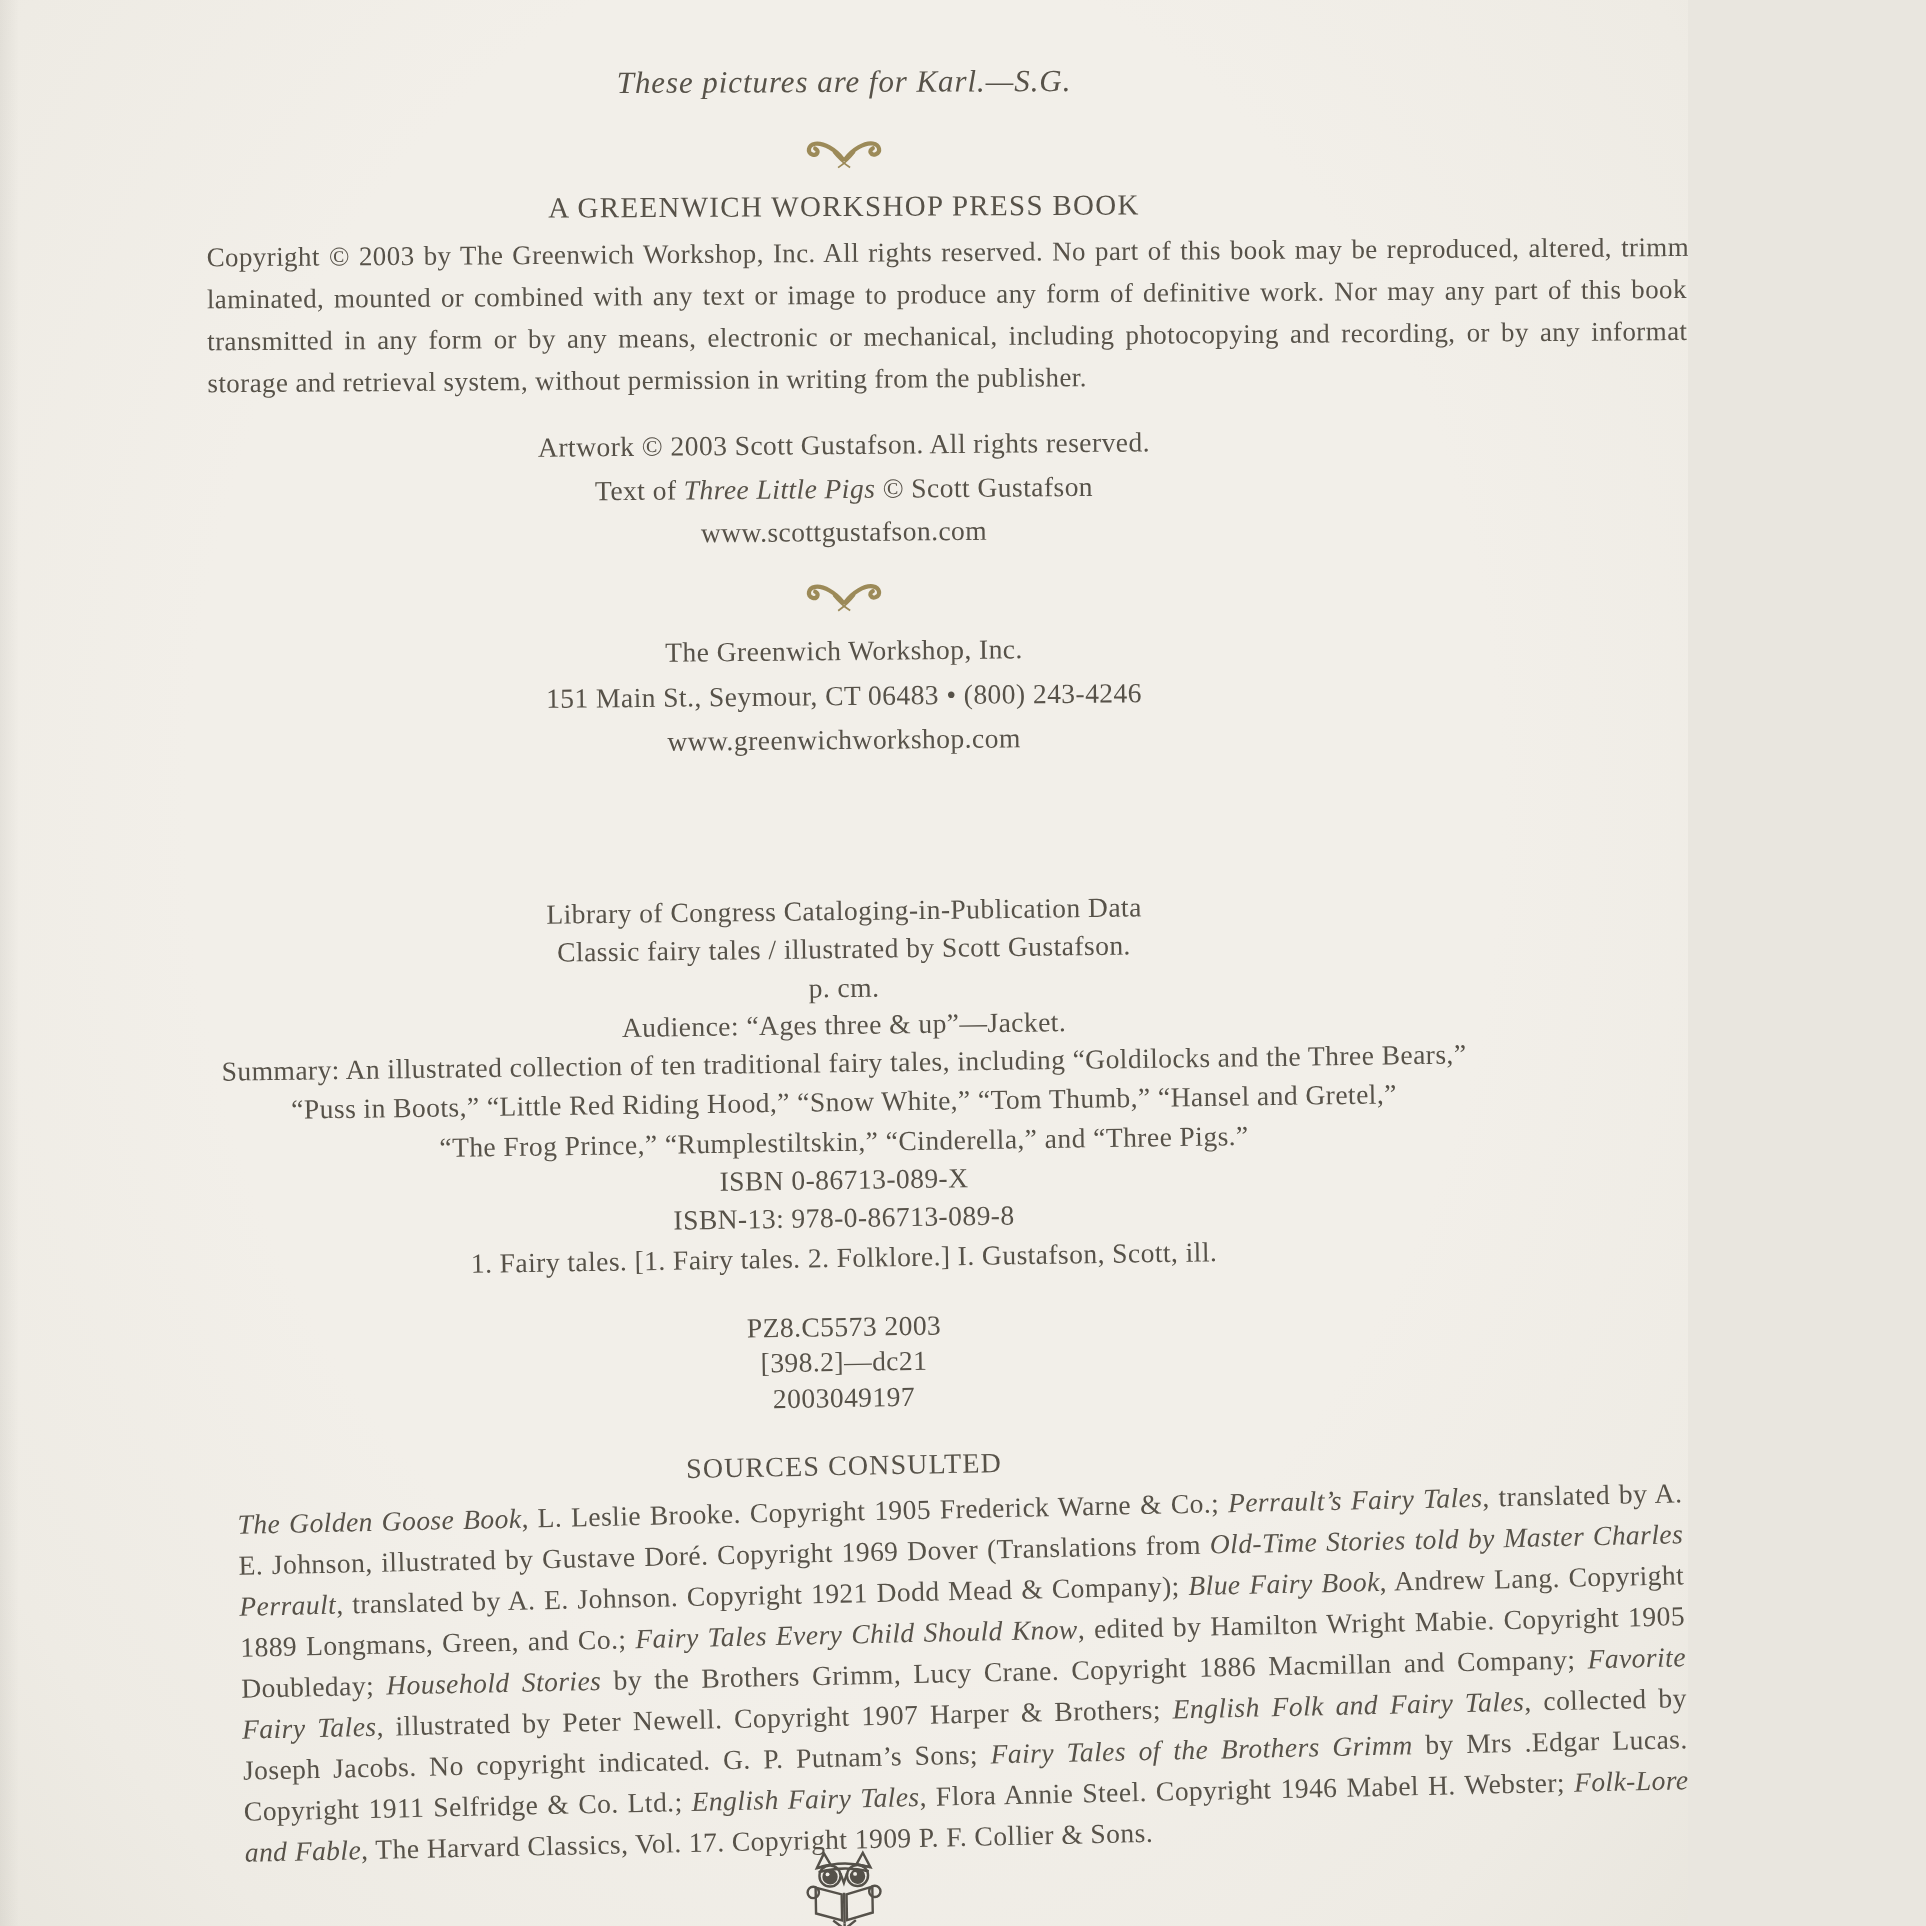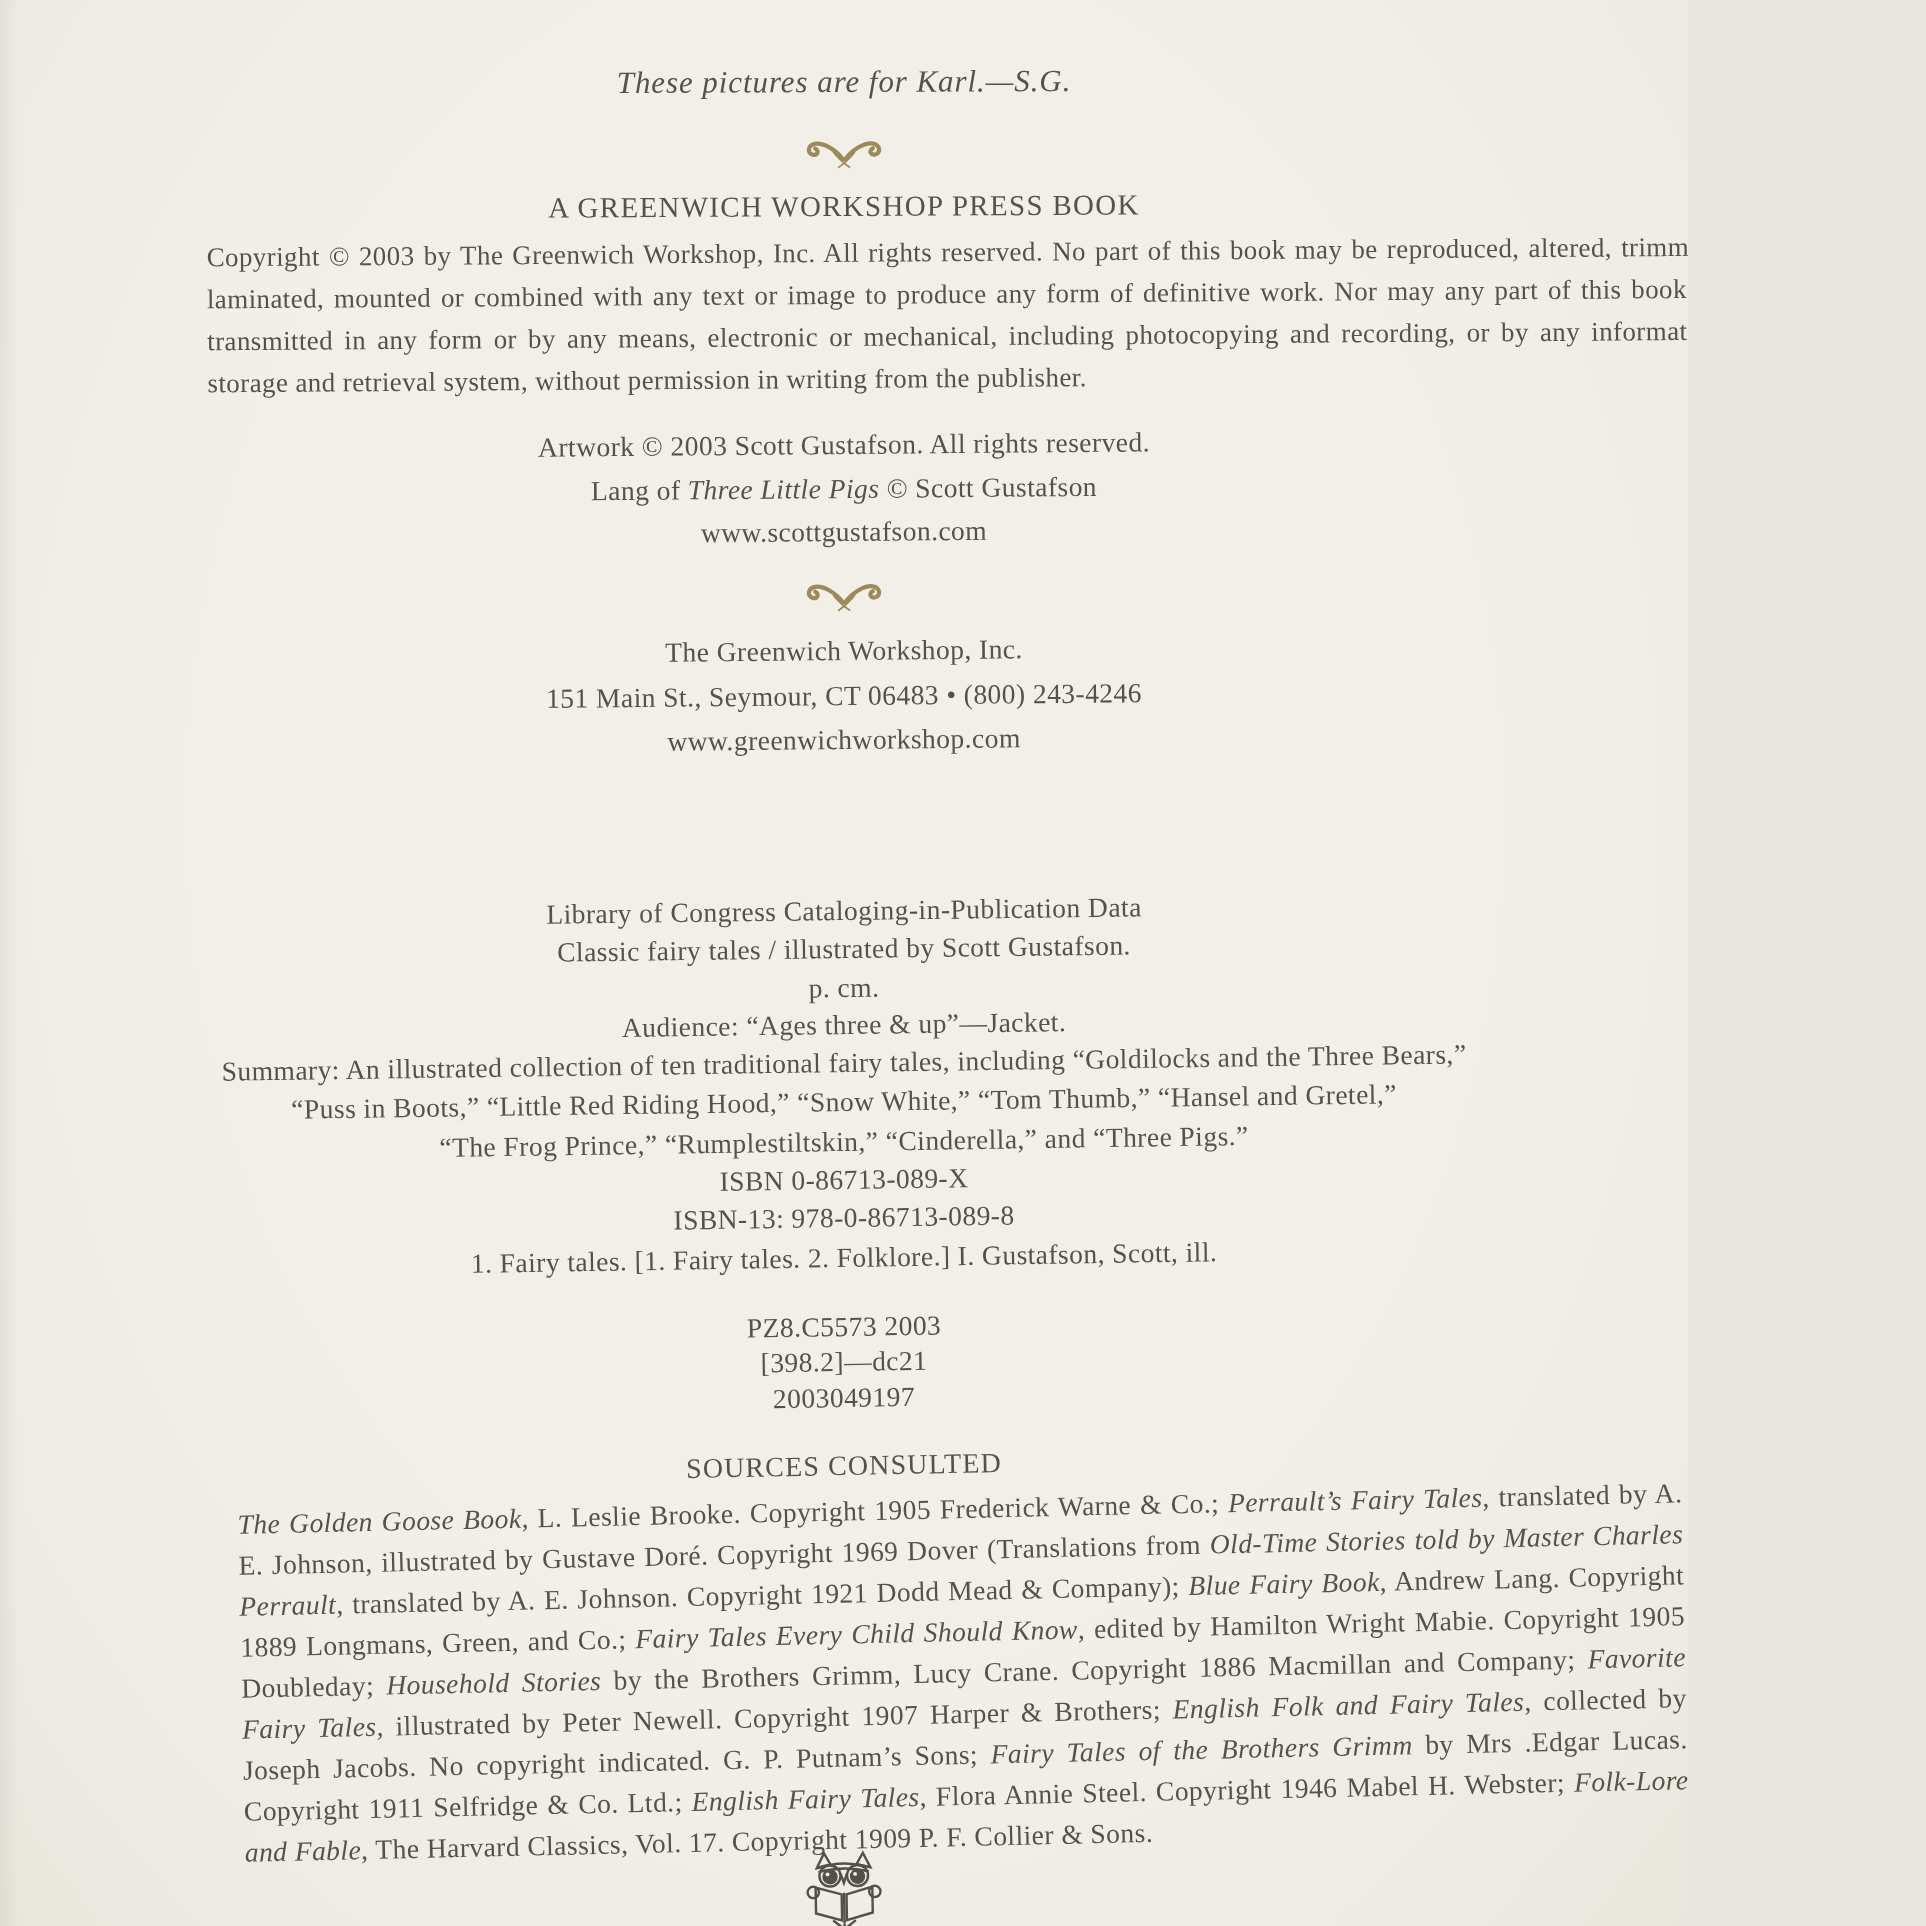--- a/index.html
+++ b/index.html
@@ -78,21 +78,21 @@
       <path d="M62,40 C70,50 78,58 90,66" stroke="#9c8a58" stroke-width="3"></path>
       <path d="M98,40 C90,50 82,58 70,66" stroke="#9c8a58" stroke-width="3"></path>
     </svg>
   </div>
 
   <div class="line press">A GREENWICH WORKSHOP PRESS BOOK</div>
 
   <p class="para copyright">Copyright © 2003 by The Greenwich Workshop, Inc. All rights reserved. No part of this book may be reproduced, altered, trimmed, laminated, mounted or combined with any text or image to produce any form of definitive work. Nor may any part of this book be transmitted in any form or by any means, electronic or mechanical, including photocopying and recording, or by any information storage and retrieval system, without permission in writing from the publisher.</p>
 
   <div class="line artline1">Artwork © 2003 Scott Gustafson. All rights reserved.</div>
-  <div class="line artline2"><span>Lang of </span><span class="it">Three Little Pigs</span><span> © Scott Gustafson</span></div>
+  <div class="line artline2"><span>Text of </span><span class="it">Three Little Pigs</span><span> © Scott Gustafson</span></div>
   <div class="line artline3">www.scottgustafson.com</div>
 
   <div class="orn fl2">
     <svg width="96" height="42" viewBox="0 0 160 70" fill="none">
       <path d="M78,52 C66,36 46,24 32,26 C20,28 18,41 27,44 C35,47 40,38 32,34" stroke="#9c8a58" stroke-width="7" stroke-linecap="round"></path>
       <path d="M82,52 C94,36 114,24 128,26 C140,28 142,41 133,44 C125,47 120,38 128,34" stroke="#9c8a58" stroke-width="7" stroke-linecap="round"></path>
       <path d="M62,40 C70,50 78,58 90,66" stroke="#9c8a58" stroke-width="3"></path>
       <path d="M98,40 C90,50 82,58 70,66" stroke="#9c8a58" stroke-width="3"></path>
     </svg>
   </div>

